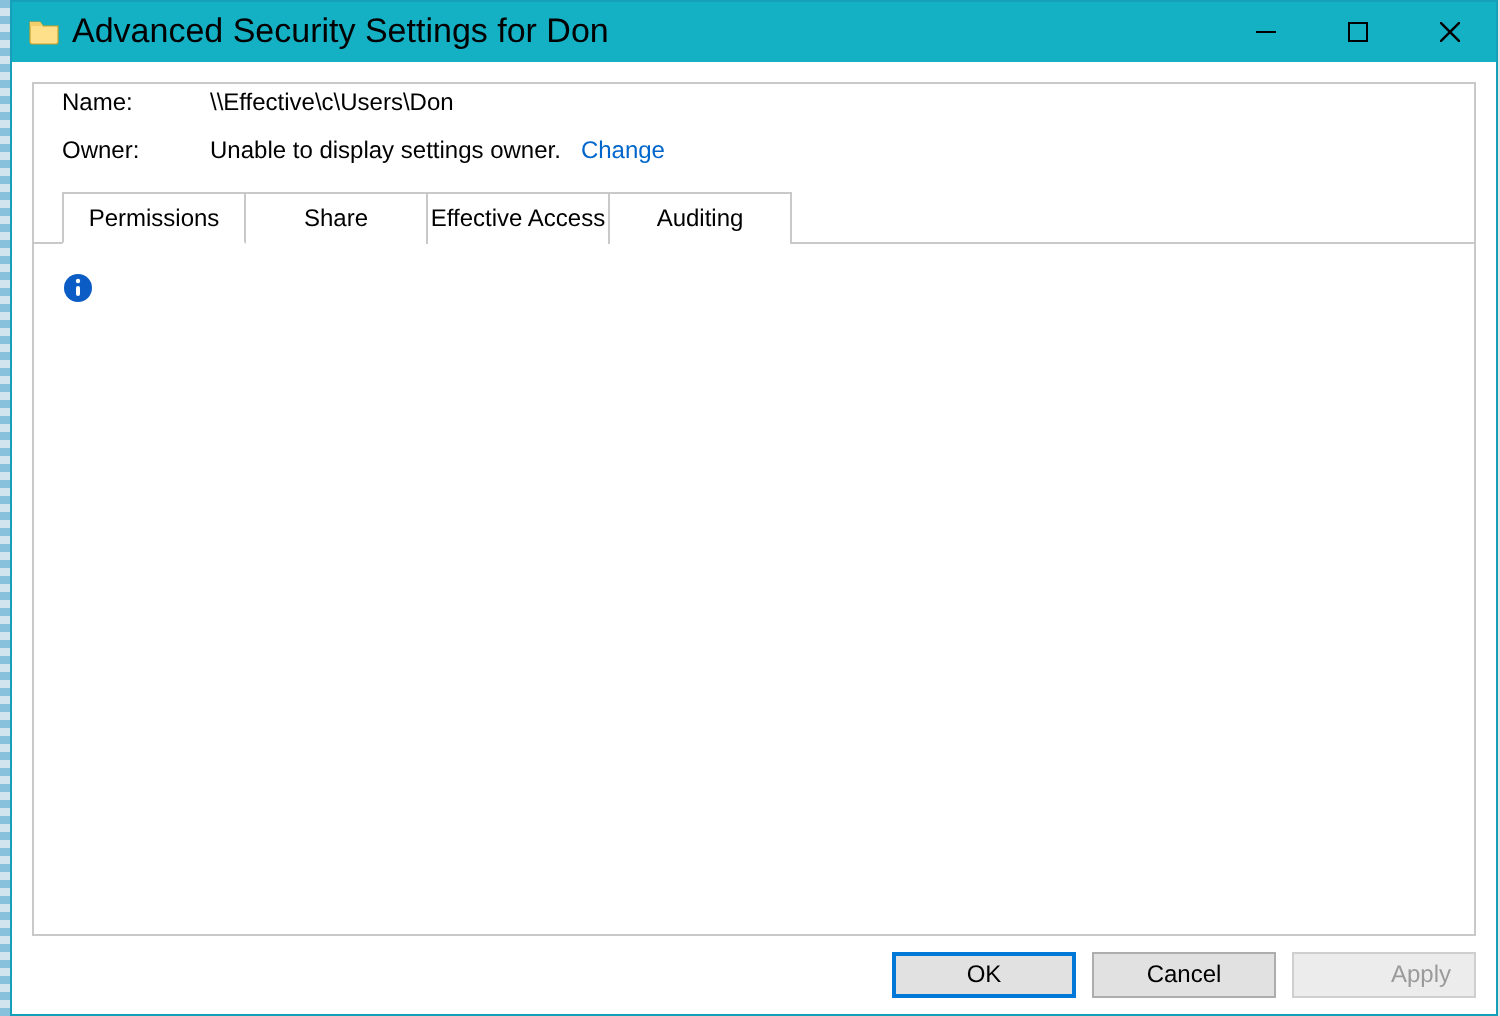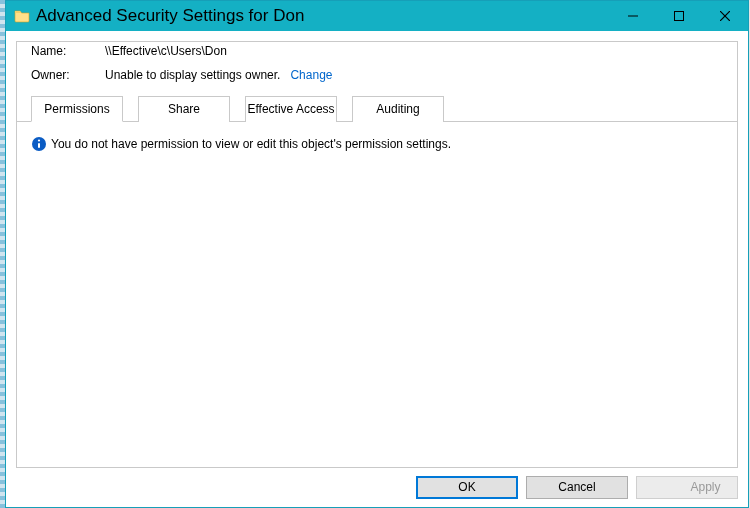--- a/index.html
+++ b/index.html
@@ -89,21 +89,20 @@
     }
     .change-link {
       color: #0066cc;
       margin-left: 10px;
       cursor: pointer;
     }
     .tabs-row {
       display: flex;
       border-bottom: 1px solid #c9c9c9;
       margin-top: 4px;
-      gap: 16px;
     }
     .tab {
       padding: 5px 0;
       width: 92px;
       text-align: center;
       border: 1px solid #c9c9c9;
       border-bottom: none;
       background: #fff;
       margin-bottom: -1px;
       margin-left: -1px;
@@ -135,21 +134,21 @@
       align-items: center;
       justify-content: center;
     }
     .button-bar {
       display: flex;
       justify-content: flex-end;
       gap: 8px;
       padding: 8px 0 0 0;
     }
     .btn {
-      width: 102px;
+      width: 92px;
       height: 23px;
       border: 1px solid #adadad;
       background: #e1e1e1;
       text-align: center;
       line-height: 21px;
       cursor: default;
       color: #000;
     }
     .btn.primary {
       border: 2px solid #0078d7;
@@ -230,21 +229,20 @@
 
       <div class="tab-content">
         <div class="msg-row">
           <span class="info-icon">
             <svg width="16" height="16" viewBox="0 0 16 16">
               <circle cx="8" cy="8" r="7" fill="#0b5cc4"></circle>
               <rect x="7" y="7" width="2" height="5" rx="1" fill="#fff"></rect>
               <circle cx="8" cy="4.5" r="1.1" fill="#fff"></circle>
             </svg>
           </span>
-          <span>You do not have permission to view or edit this object's permission settings.</span>
         </div>
       </div>
 
     </div>
 
     <div class="button-bar">
       <div class="btn primary">OK</div>
       <div class="btn">Cancel</div>
       <div class="btn disabled">Apply</div>
     </div>

